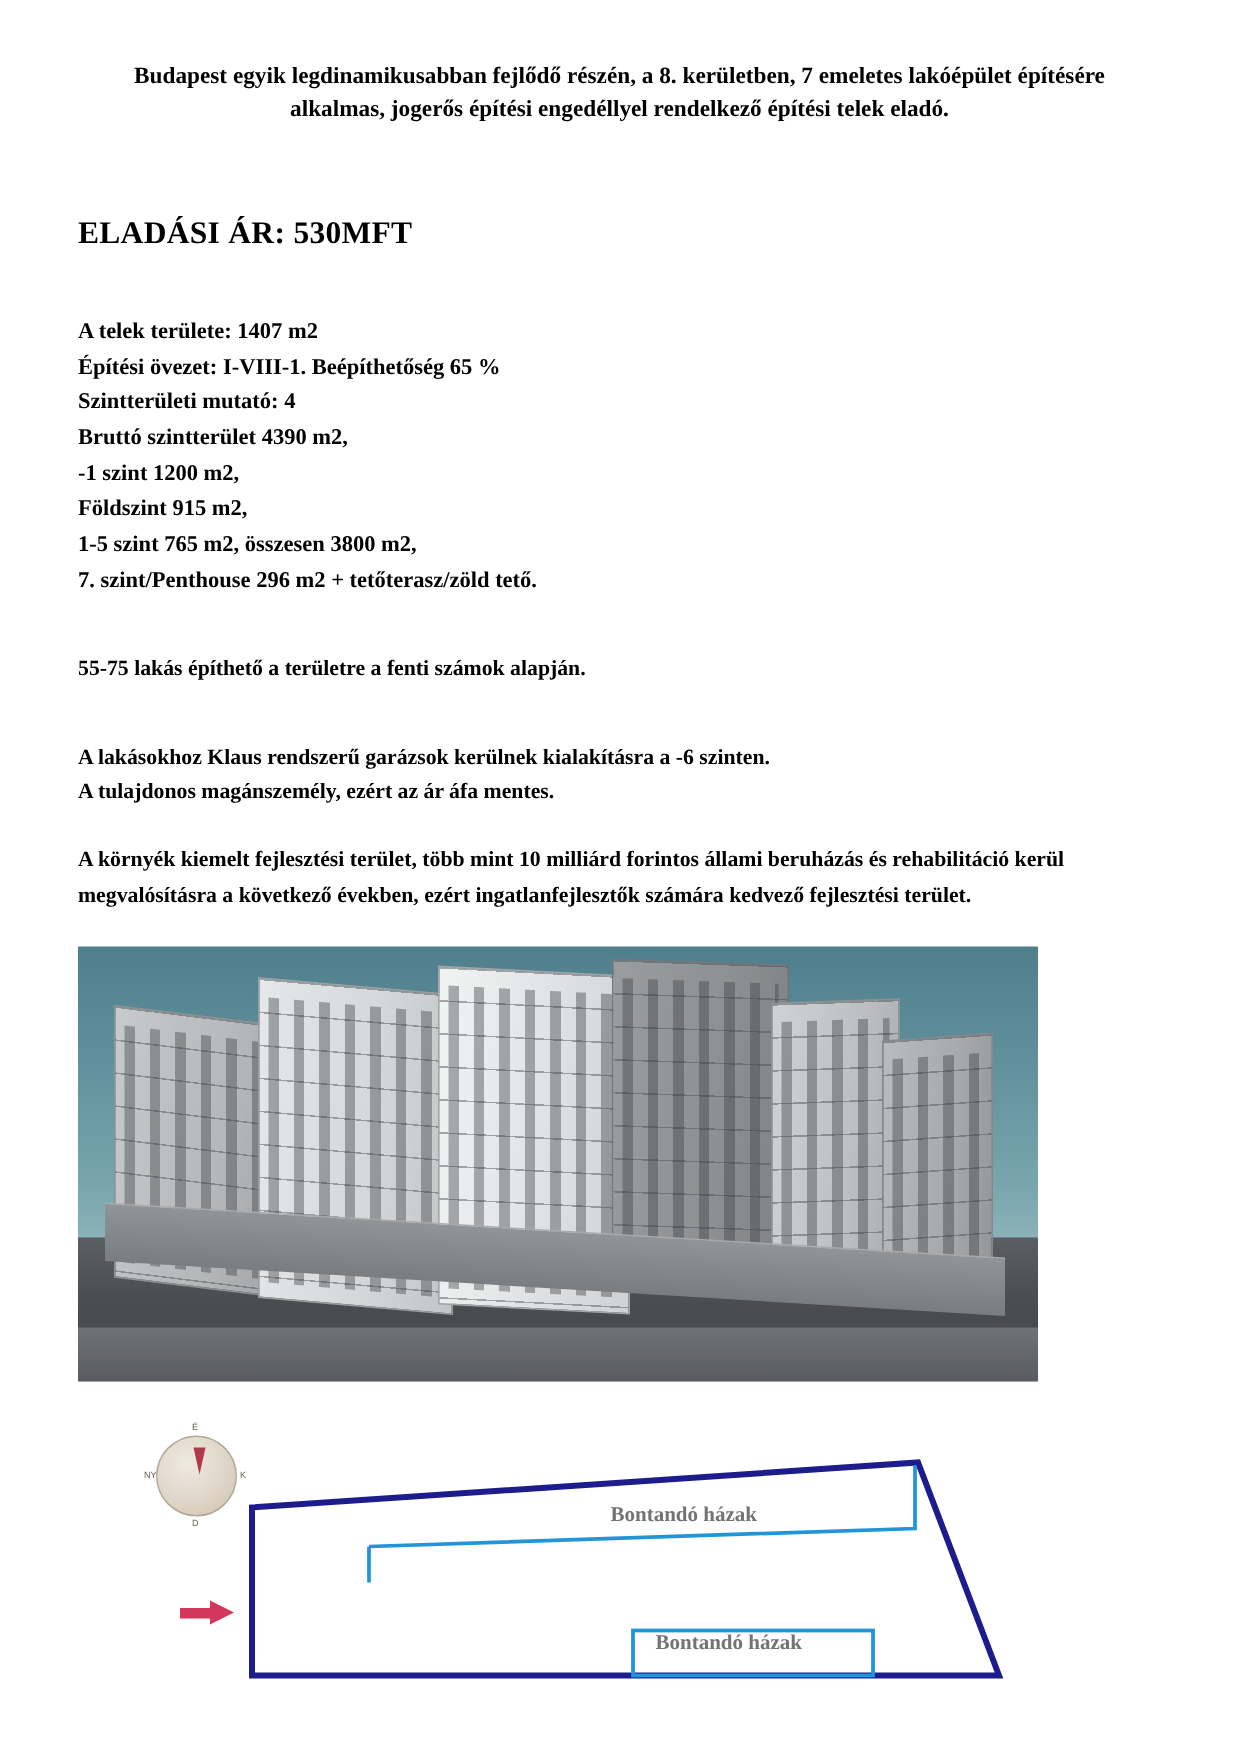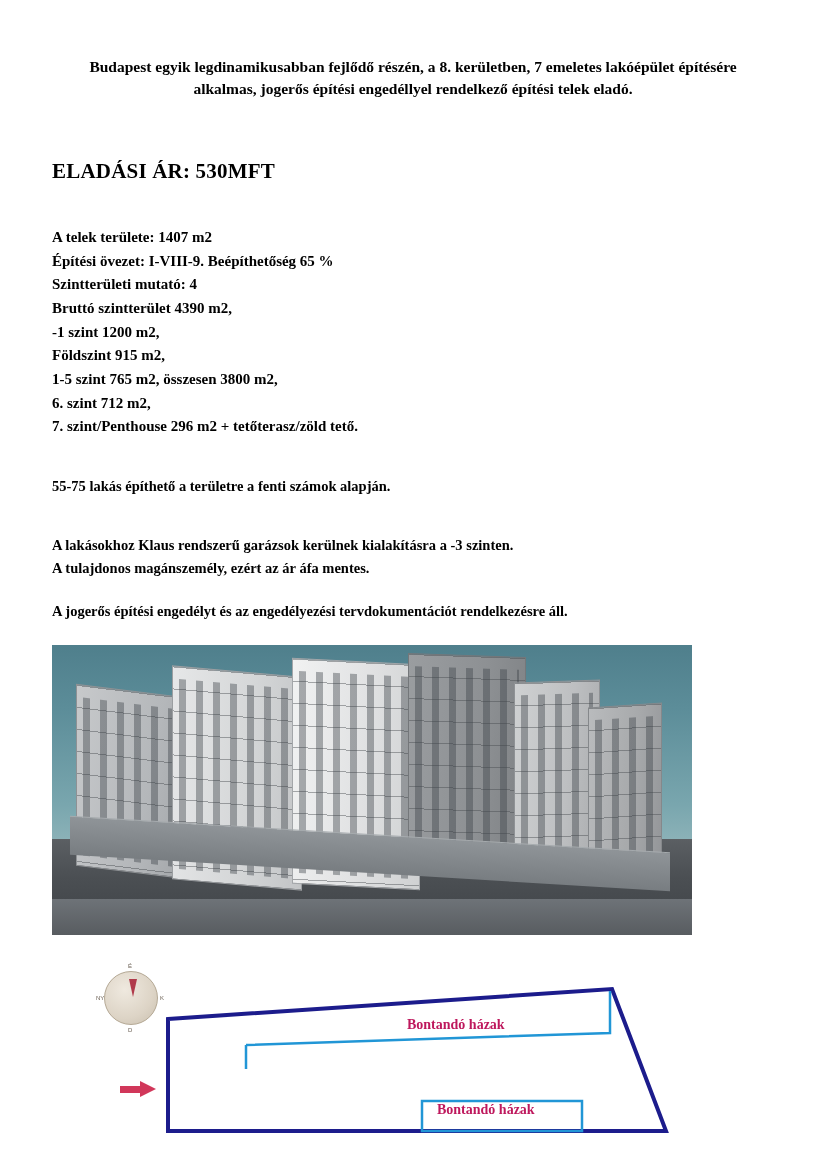--- a/index.html
+++ b/index.html
@@ -13,21 +13,21 @@
     font-family: "Liberation Serif", serif;
     color: #000000;
     position: relative;
     overflow: hidden;
   }
   .page {
     position: relative;
     width: 826px;
     height: 1169px;
     box-sizing: border-box;
-    padding: 48px 52px 0 52px;
+    padding: 32px 52px 0 52px;
   }
 
   
   .intro {
     font-family: "Liberation Serif", serif;
     font-weight: bold;
     font-size: 15.5px;
     line-height: 1.45;
     text-align: center;
     margin: 8px auto 0 auto;
@@ -218,60 +218,57 @@
     border-top: 8px solid transparent;
     border-bottom: 8px solid transparent;
     border-left: 16px solid #d1375a;
   }
   .plot-svg { position: absolute; left: 110px; top: 18px; }
   .plot-label {
     position: absolute;
     font-family: "Liberation Serif", serif;
     font-weight: bold;
     font-size: 14px;
-    color: #be185d;
+    color: #737373;
     white-space: nowrap;
   }
   .plot-label.l1 { left: 355px; top: 54px; }
   .plot-label.l2 { left: 385px; top: 139px; }
 </style>
 </head>
 <body>
 
 <div class="page">
 
   <div class="intro">Budapest egyik legdinamikusabban fejlődő részén, a 8. kerületben, 7 emeletes lakóépület építésére alkalmas, jogerős építési engedéllyel rendelkező építési telek eladó.</div>
 
   <div class="price">ELADÁSI ÁR: 530MFT</div>
 
   <div class="specs">
     <div>A telek területe: 1407 m2</div>
-    <div>Építési övezet: I-VIII-9. Beépíthetőség 65 %</div>
+    <div>Építési övezet: I-VIII-1. Beépíthetőség 65 %</div>
     <div>Szintterületi mutató: 4</div>
     <div>Bruttó szintterület 4390 m2,</div>
     <div>-1 szint 1200 m2,</div>
     <div>Földszint 915 m2,</div>
     <div>1-5 szint 765 m2, összesen 3800 m2,</div>
-    <div>6. szint 712 m2,</div>
     <div>7. szint/Penthouse 296 m2 + tetőterasz/zöld tető.</div>
   </div>
 
   <div class="para-block">
     <div>55-75 lakás építhető a területre a fenti számok alapján.</div>
   </div>
 
   <div class="para-block">
-    <div>A lakásokhoz Klaus rendszerű garázsok kerülnek kialakításra a -3 szinten.</div>
+    <div>A lakásokhoz Klaus rendszerű garázsok kerülnek kialakításra a -6 szinten.</div>
     <div>A tulajdonos magánszemély, ezért az ár áfa mentes.</div>
   </div>
 
-
-  <div class="para-block tight">
-    <div>A jogerős építési engedélyt és az engedélyezési tervdokumentációt rendelkezésre áll.</div>
-  </div>
+  <div class="para-wide">A környék kiemelt fejlesztési terület, több mint 10 milliárd forintos állami beruházás és rehabilitáció kerül megvalósításra a következő években, ezért ingatlanfejlesztők számára kedvező fejlesztési terület.</div>
+
 
   <div class="render-wrap">
     <div class="ground"></div>
     <div class="ground-front"></div>
 
     <div class="bldg b1">
       <div class="floors"></div>
       <div class="windows"></div>
     </div>
     <div class="bldg b2">

